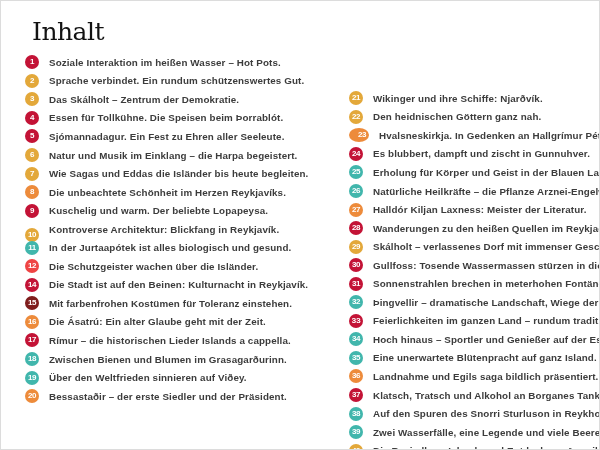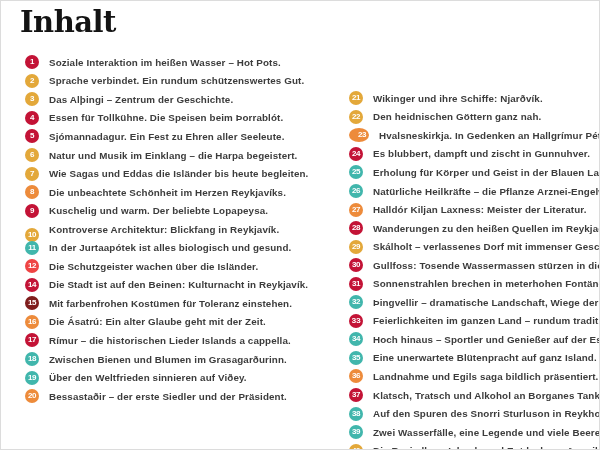--- a/index.html
+++ b/index.html
@@ -14,24 +14,24 @@
     box-sizing: border-box;
     background: #ffffff;
     border: 1px solid #dcdcdc;
     overflow: hidden;
     font-family: "Liberation Sans", sans-serif;
   }
   .page-title {
     position: absolute;
     top: 4px;
     left: 19px;
-    margin: 0;
+    margin: 12px;
     font-family: "DejaVu Serif", serif;
-    font-weight: bold;
-    font-size: 29px;
+    font-weight: normal;
+    font-size: 25px;
     letter-spacing: -0.5px;
     color: #131313;
   }
   .columns {
     position: absolute;
     top: 52px;
     left: 24px;
     display: flex;
   }
   .col {
@@ -78,21 +78,21 @@
         <div class="row">
           <span class="num" style="background: rgb(195, 19, 54);">1</span>
           <span class="label" style="color: rgb(60, 60, 60);">Soziale Interaktion im heißen Wasser – Hot Pots.</span>
         </div>
         <div class="row">
           <span class="num" style="background: rgb(227, 168, 58);">2</span>
           <span class="label" style="color: rgb(60, 60, 60);">Sprache verbindet. Ein rundum schützenswertes Gut.</span>
         </div>
         <div class="row">
           <span class="num" style="background: rgb(227, 168, 58);">3</span>
-          <span class="label" style="color: rgb(60, 60, 60);">Das Alþingi – Zentrum der Geschichte.</span>
+          <span class="label" style="color: rgb(60, 60, 60);">Das Skálholt – Zentrum der Demokratie.</span>
         </div>
         <div class="row">
           <span class="num" style="background: rgb(195, 19, 54);">4</span>
           <span class="label" style="color: rgb(60, 60, 60);">Essen für Tollkühne. Die Speisen beim Þorrablót.</span>
         </div>
         <div class="row">
           <span class="num" style="background: rgb(195, 19, 54);">5</span>
           <span class="label" style="color: rgb(60, 60, 60);">Sjómannadagur. Ein Fest zu Ehren aller Seeleute.</span>
         </div>
         <div class="row">

